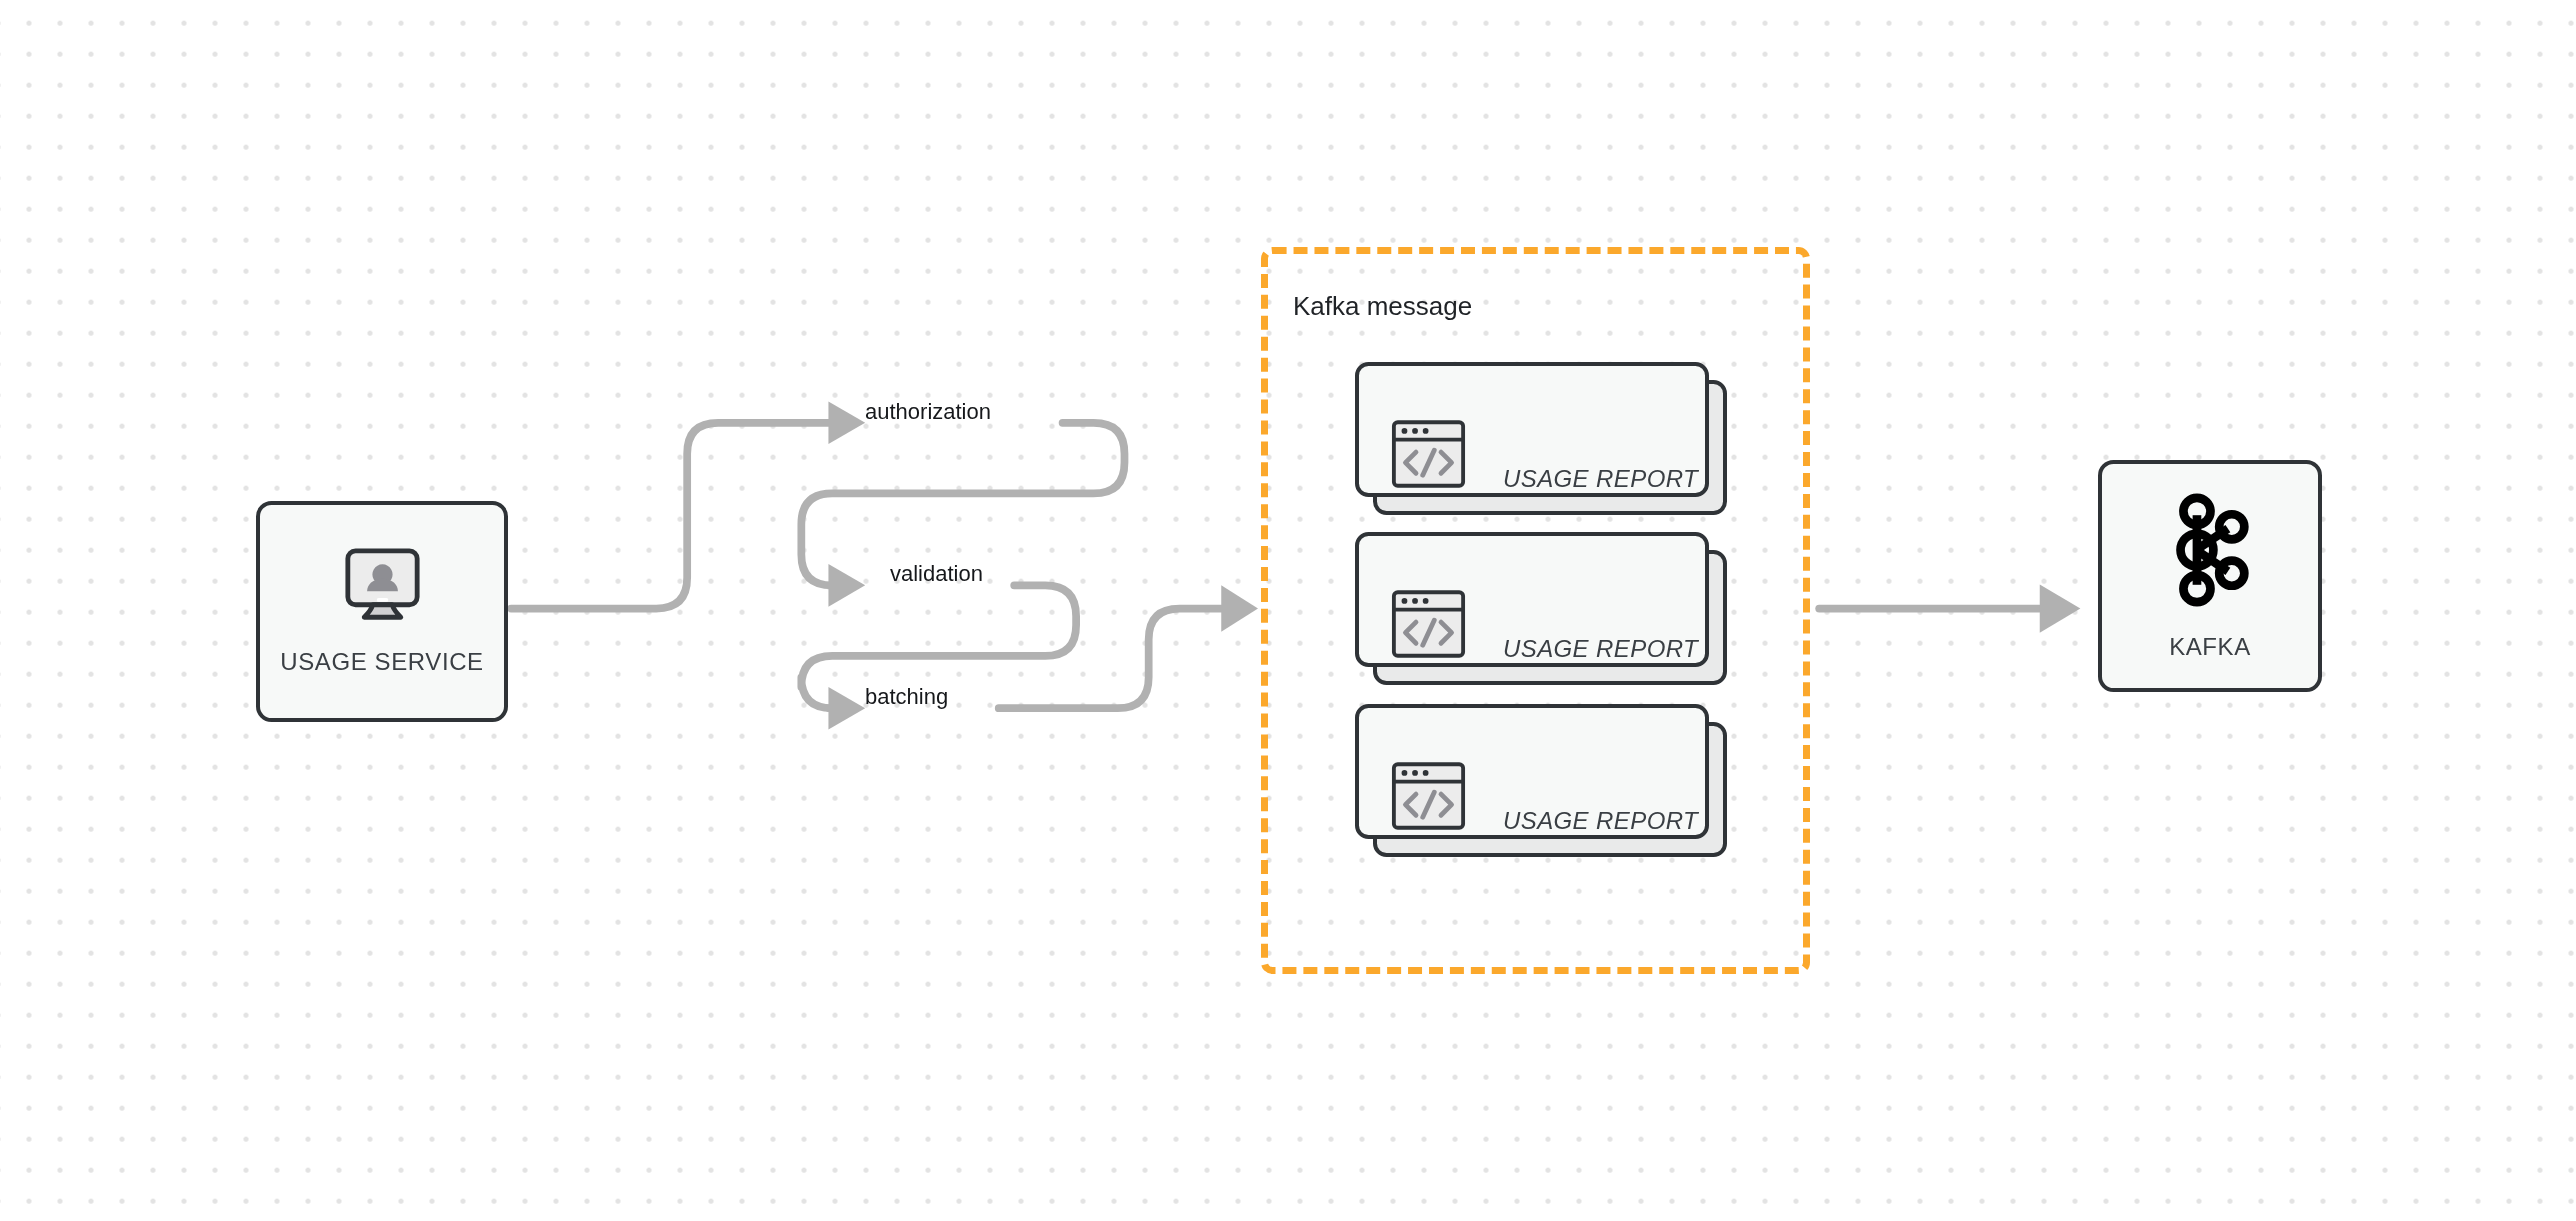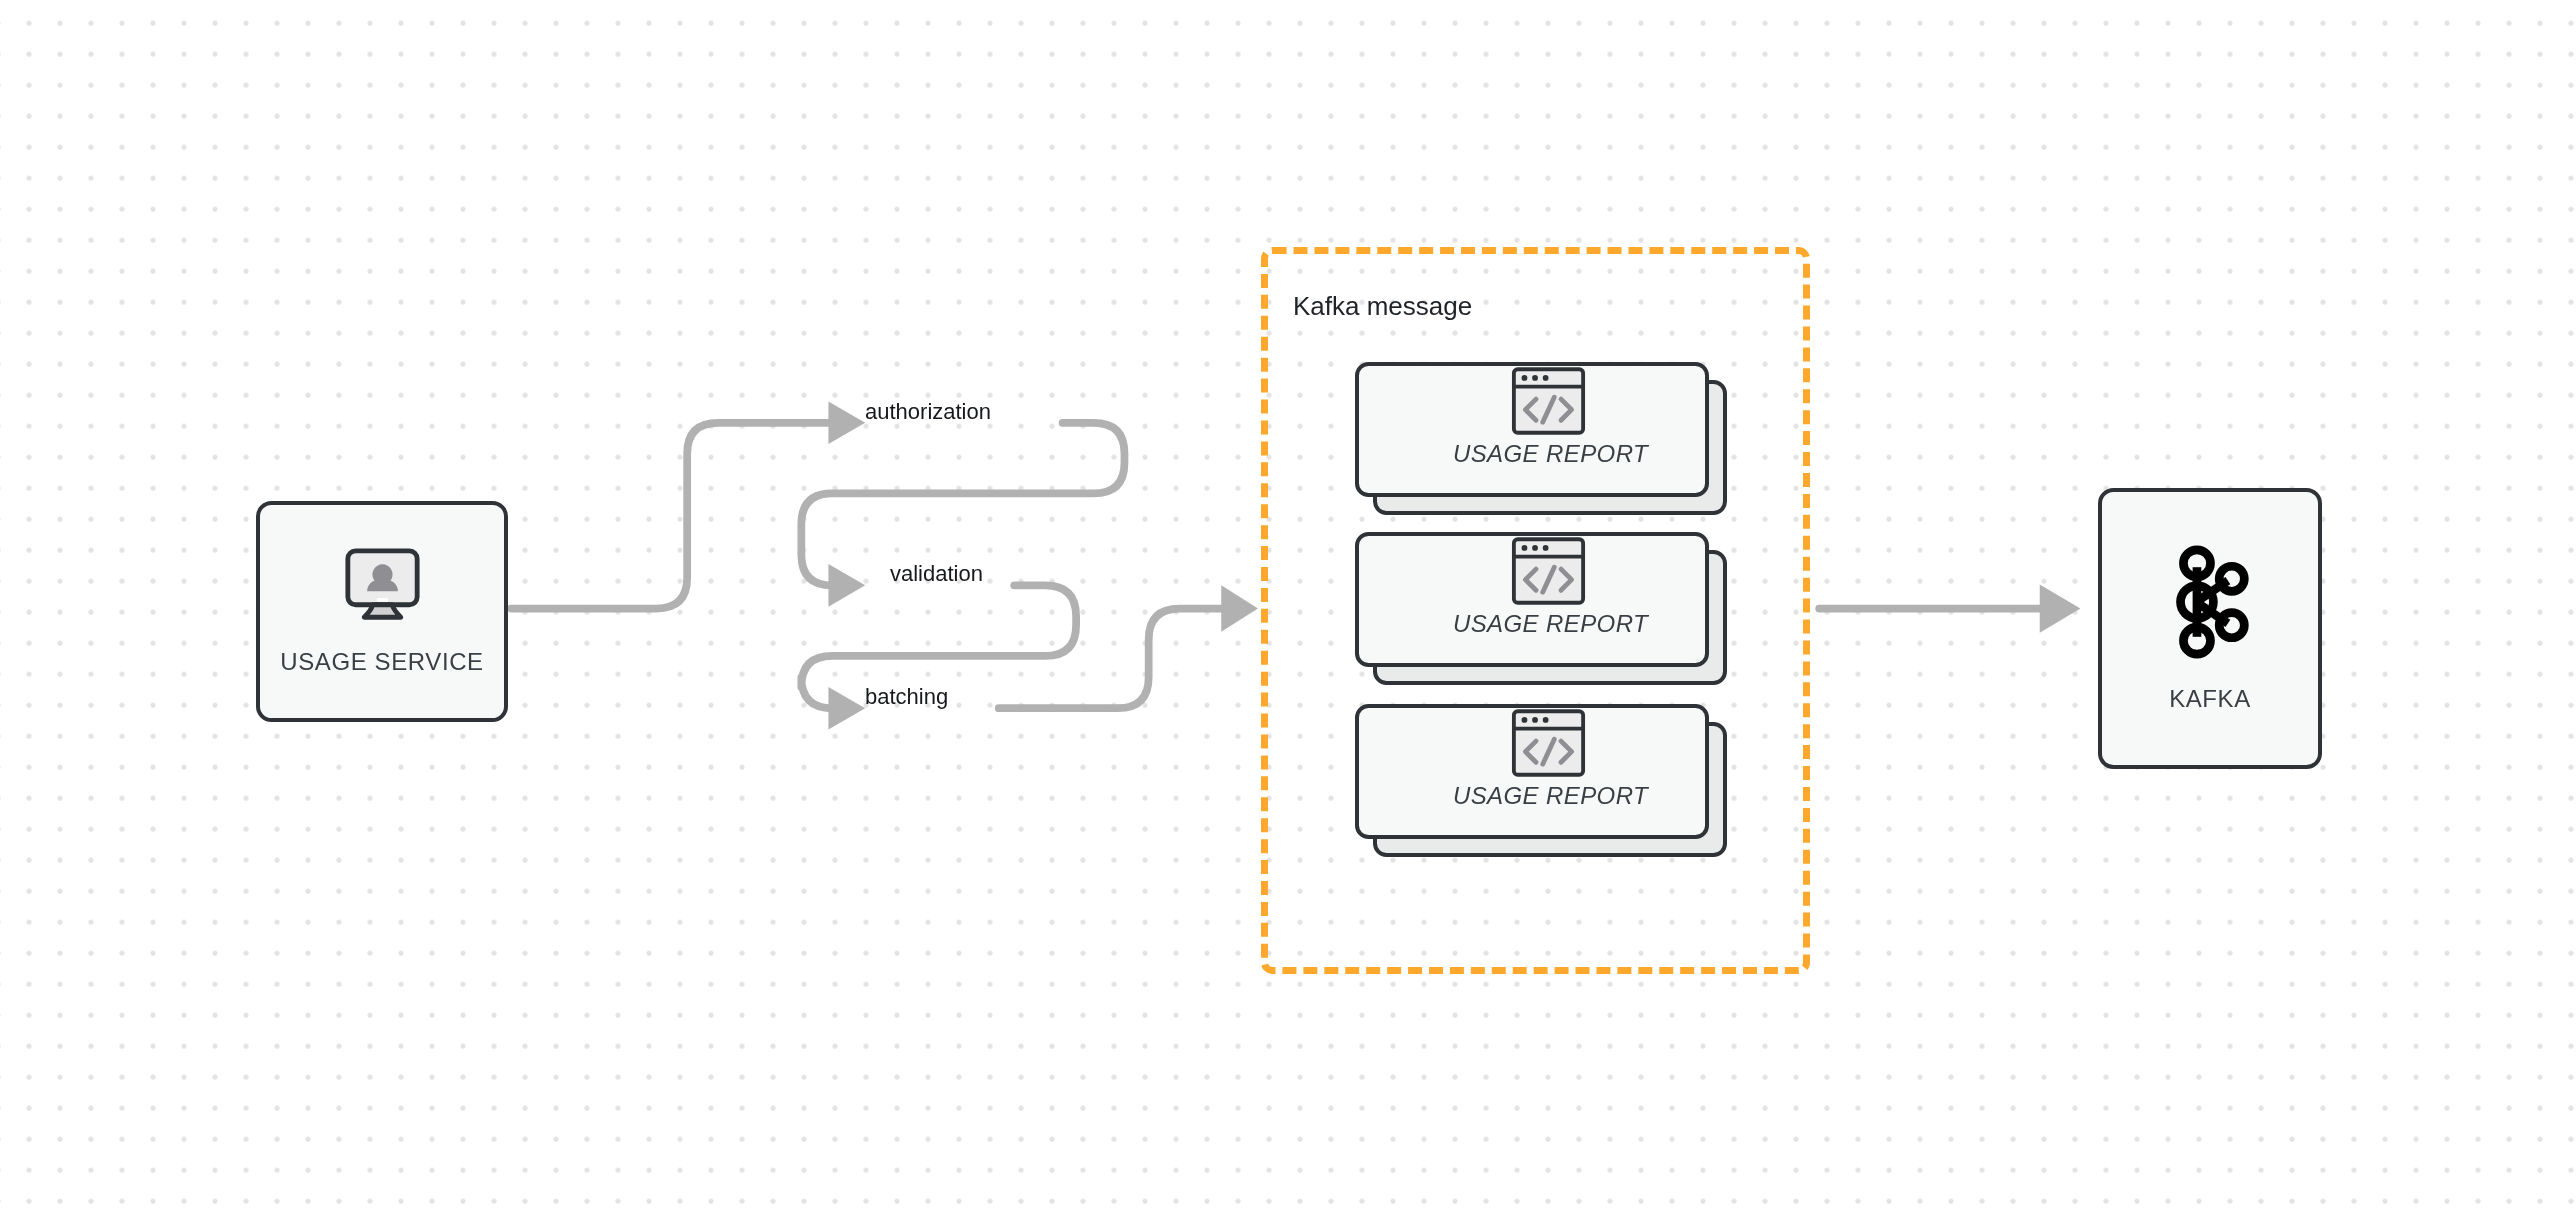--- a/index.html
+++ b/index.html
@@ -45,23 +45,23 @@
     top: 501px;
     width: 252px;
     height: 221px;
   }
   #usage-service .icon-wrap { margin-bottom: 15.5px; }
   #usage-service .node-label { margin-top: 5px; }
 
   
   #kafka-node {
     left: 2098px;
-    top: 488px;
+    top: 460px;
     width: 224px;
-    height: 281px;
+    height: 232px;
   }
   #kafka-node .icon-wrap { margin-bottom: 21px; }
 
   
   #kafka-message-group {
     position: absolute;
     left: 1261px;
     top: 247px;
     width: 549px;
     height: 727px;
@@ -99,22 +99,22 @@
     position: absolute;
     left: 0;
     top: 0;
     width: 354px;
     height: 135px;
     background: #f7f9f8;
     border: 4.8px solid #2f3337;
     border-radius: 13.5px;
     box-sizing: border-box;
     display: flex;
-    flex-direction: column;
-    align-items: center;
+    flex-direction: row;
+    align-items: flex-end;
   }
   .report-card .doc-icon { margin-left: 32px; }
   .report-card .report-label {
     margin-left: 37px;
     font-size: 24px;
     font-style: italic;
     letter-spacing: 0.4px;
     color: #3a3f44;
     white-space: nowrap;
   }

